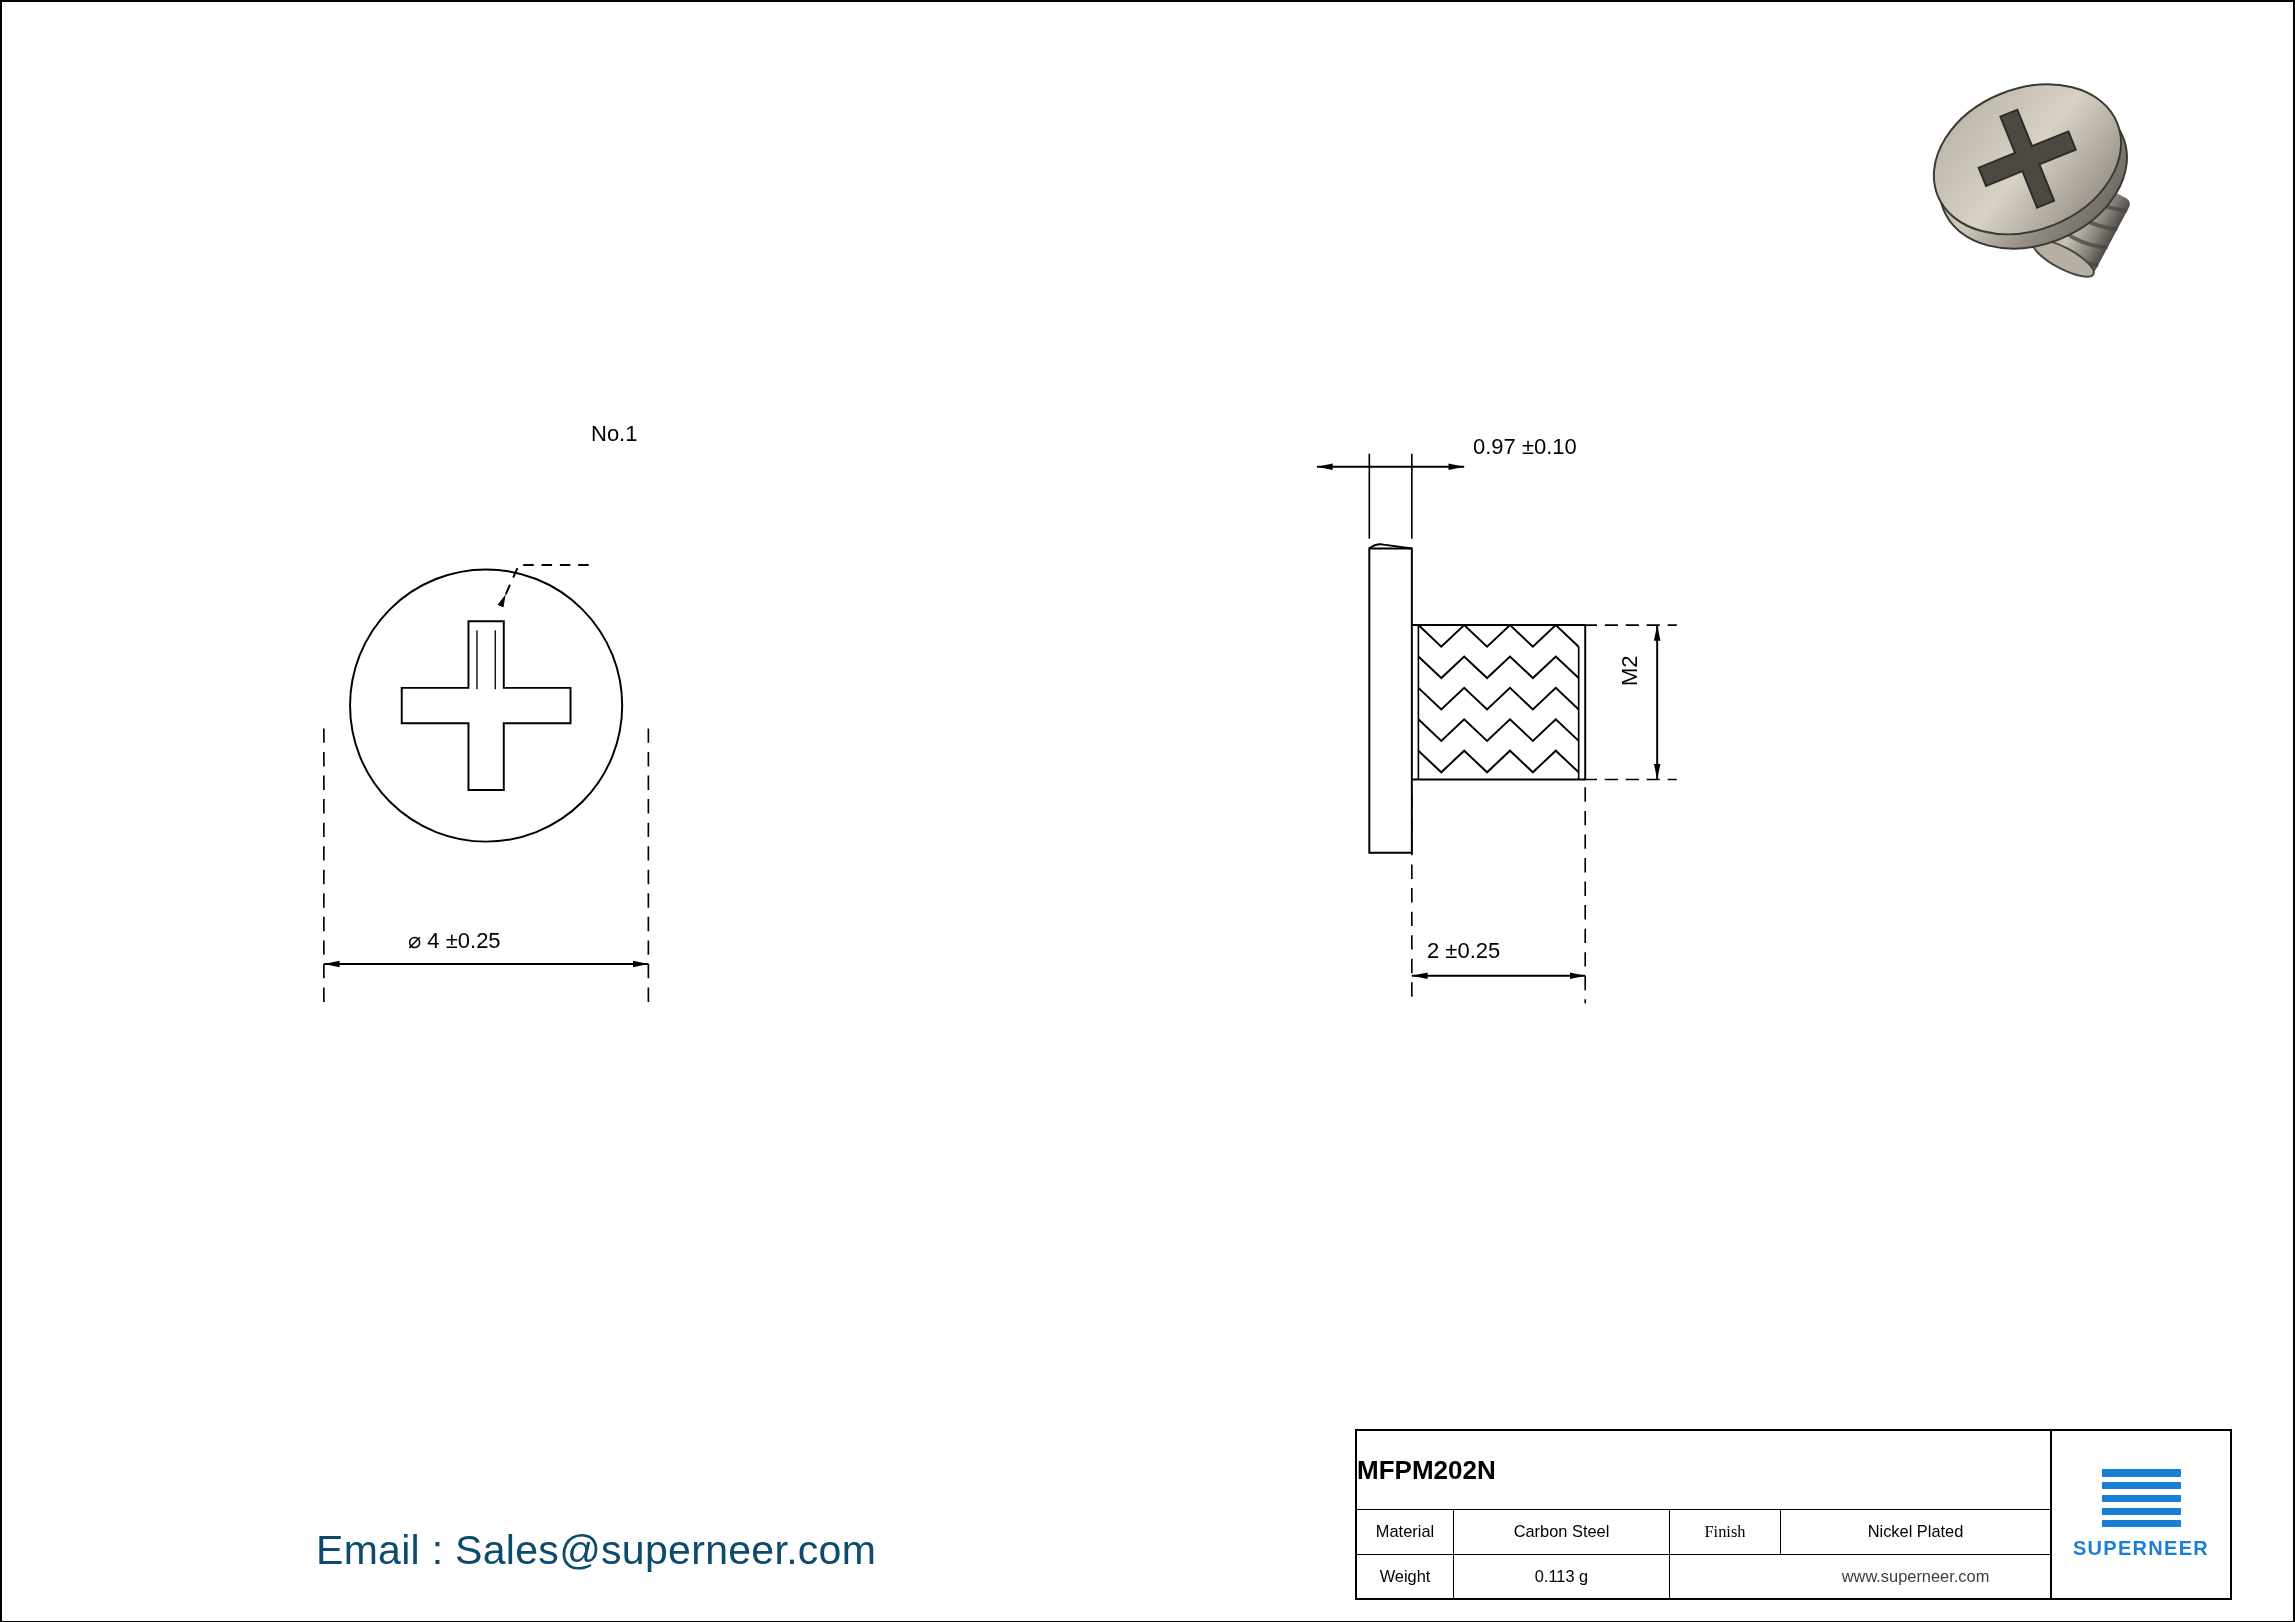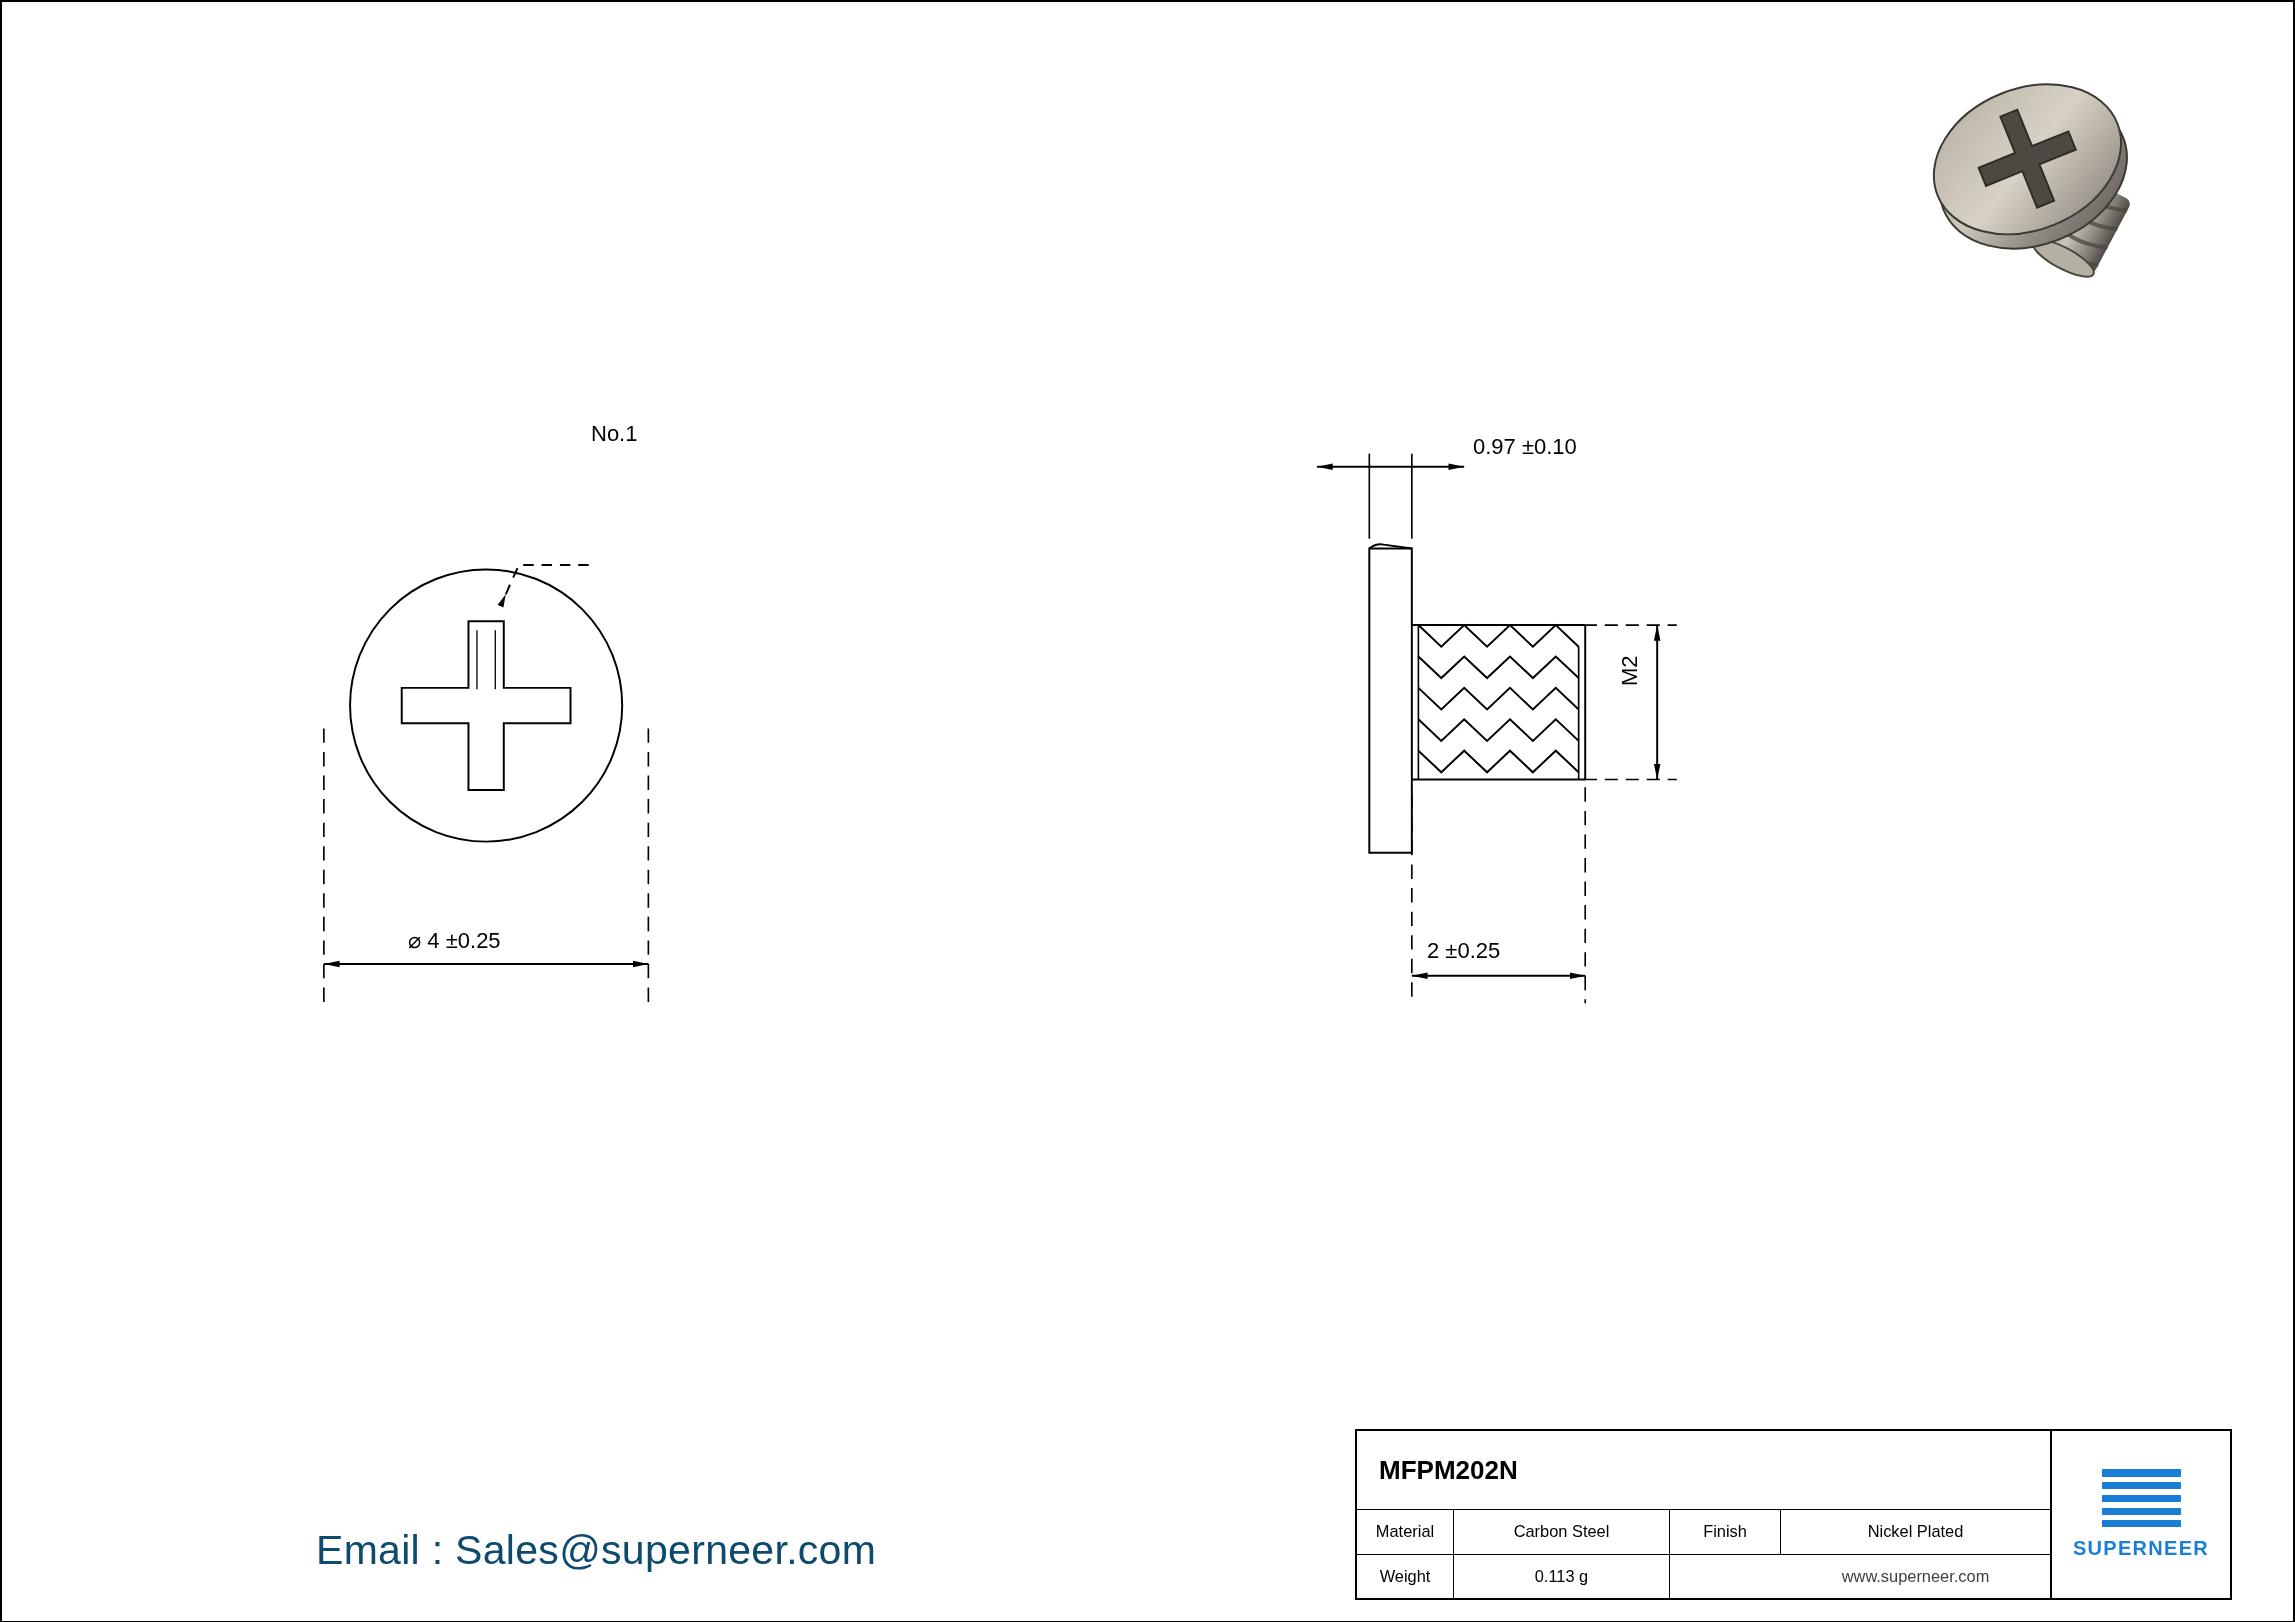--- a/index.html
+++ b/index.html
@@ -55,21 +55,21 @@
     width: 695px;
     border-right: 2px solid #000;
     box-sizing: border-box;
     display: flex;
     flex-direction: column;
   }
   .tb-partno {
     flex: 0 0 79px;
     display: flex;
     align-items: center;
-    padding-left: 22px;
+    padding-left: 0;
     font-size: 26px;
     font-weight: bold;
     color: #000;
     border-bottom: 1.3px solid #000;
     box-sizing: border-box;
   }
   .tb-row {
     flex: 1 1 0;
     display: flex;
     align-items: stretch;
@@ -82,21 +82,21 @@
     align-items: center;
     justify-content: center;
     font-size: 16.4px;
     color: #000;
     box-sizing: border-box;
     border-right: 1.3px solid #000;
   }
   .tb-cell.last { border-right: none; }
   .c-label { width: 97px; }
   .c-value { width: 216px; }
-  .c-label2 { width: 111px; }
+  .c-label2 { width: 111px; font-family: Liberation Serif, serif; }
   .c-value2 { flex: 1; }
   .tb-link {
     color: #404040;
     font-size: 16.4px;
     text-decoration: none;
   }
   .tb-right {
     flex: 1;
     display: flex;
     flex-direction: column;

